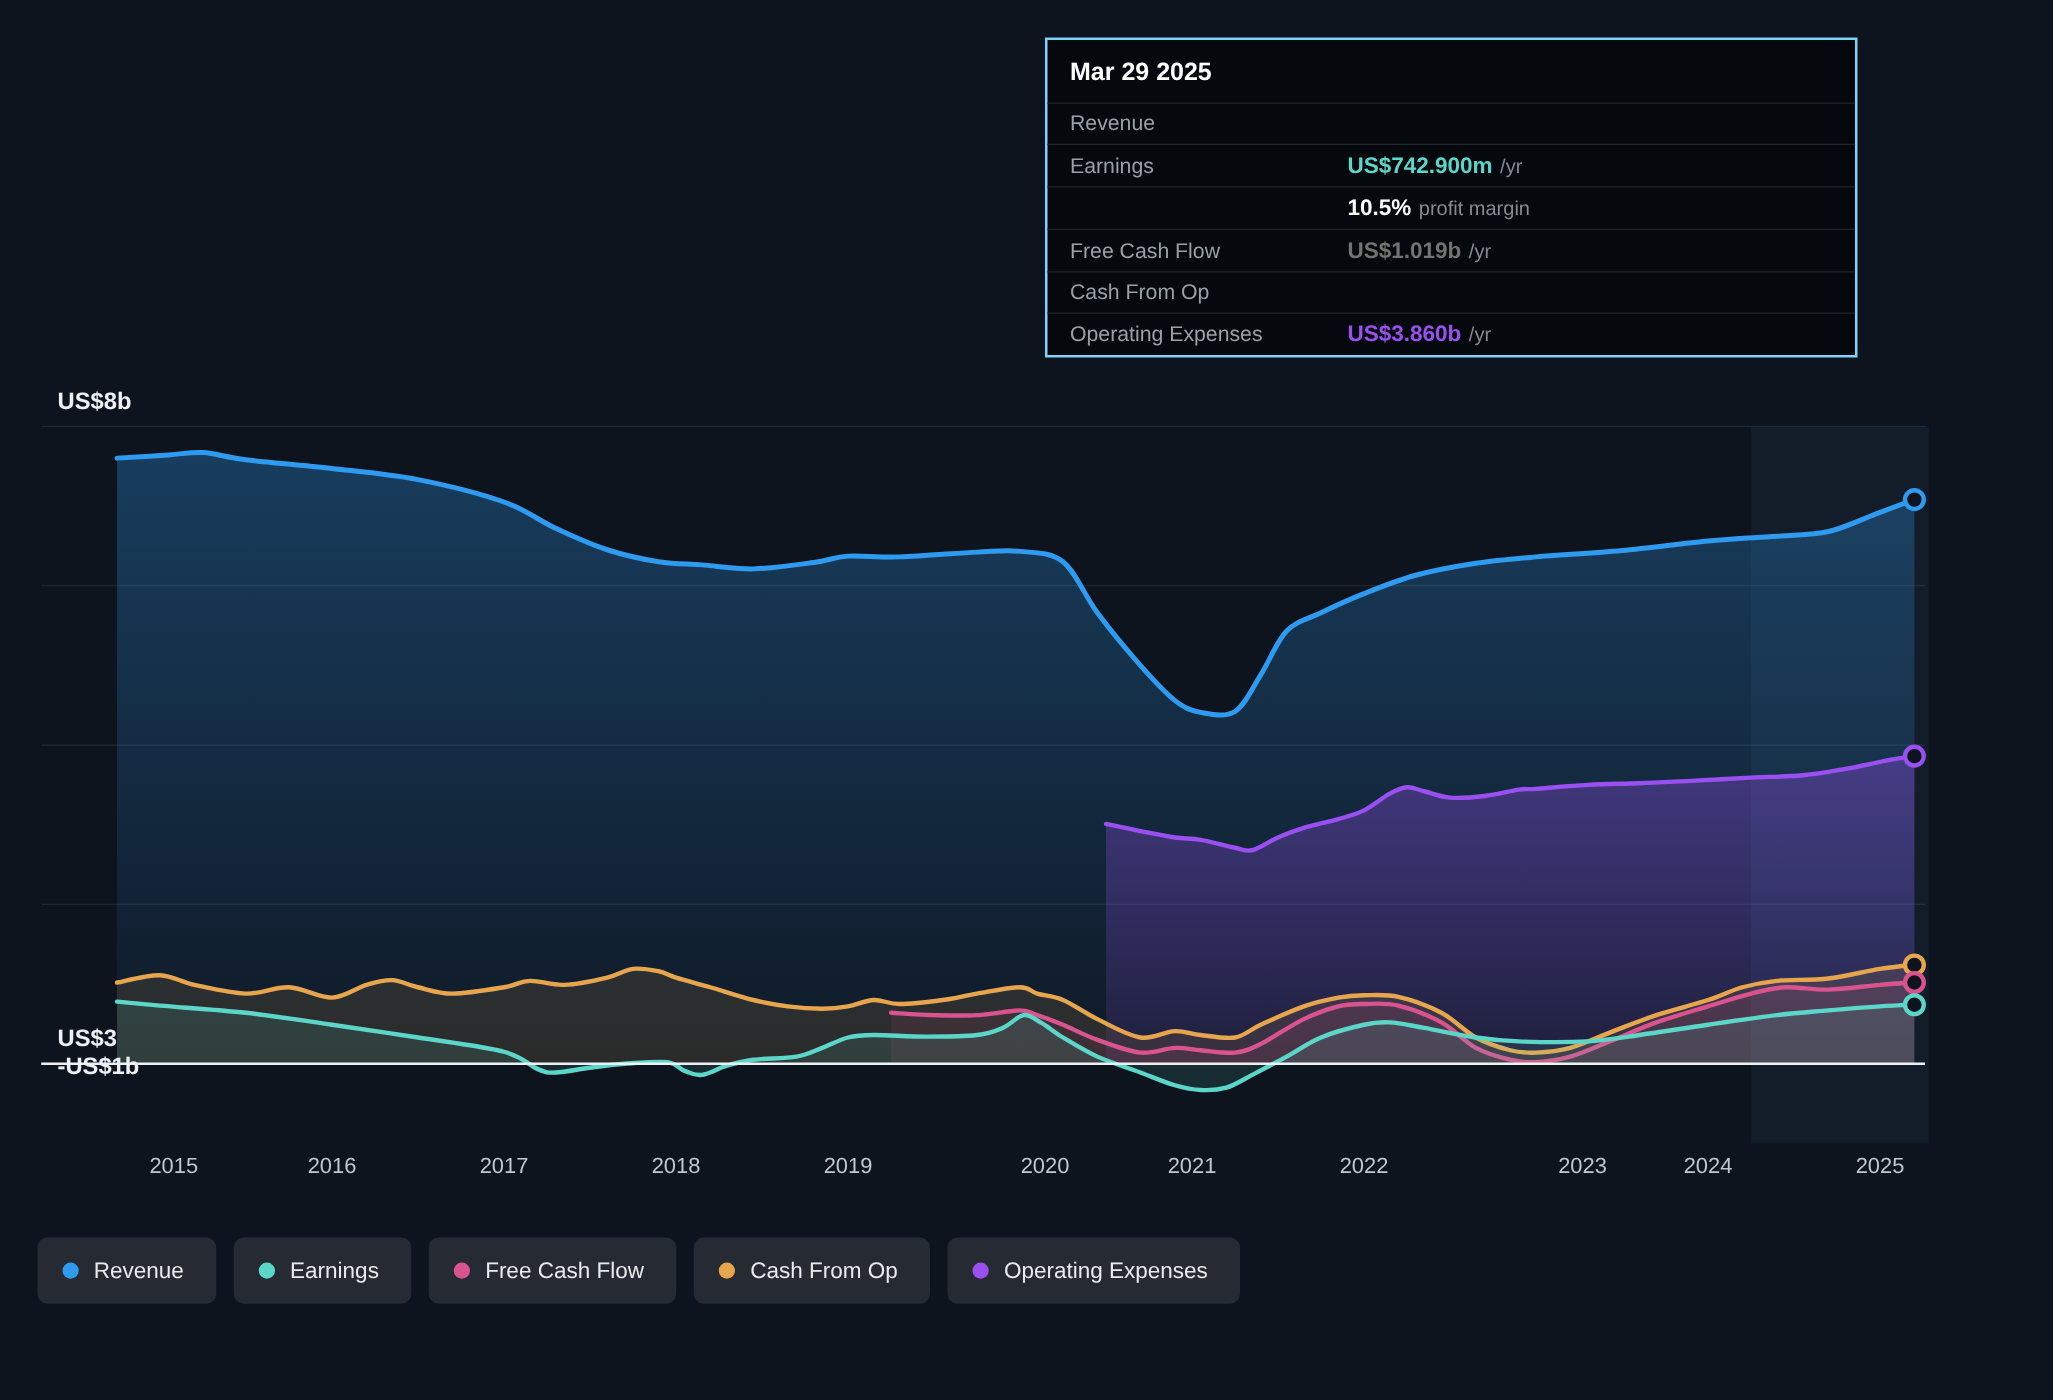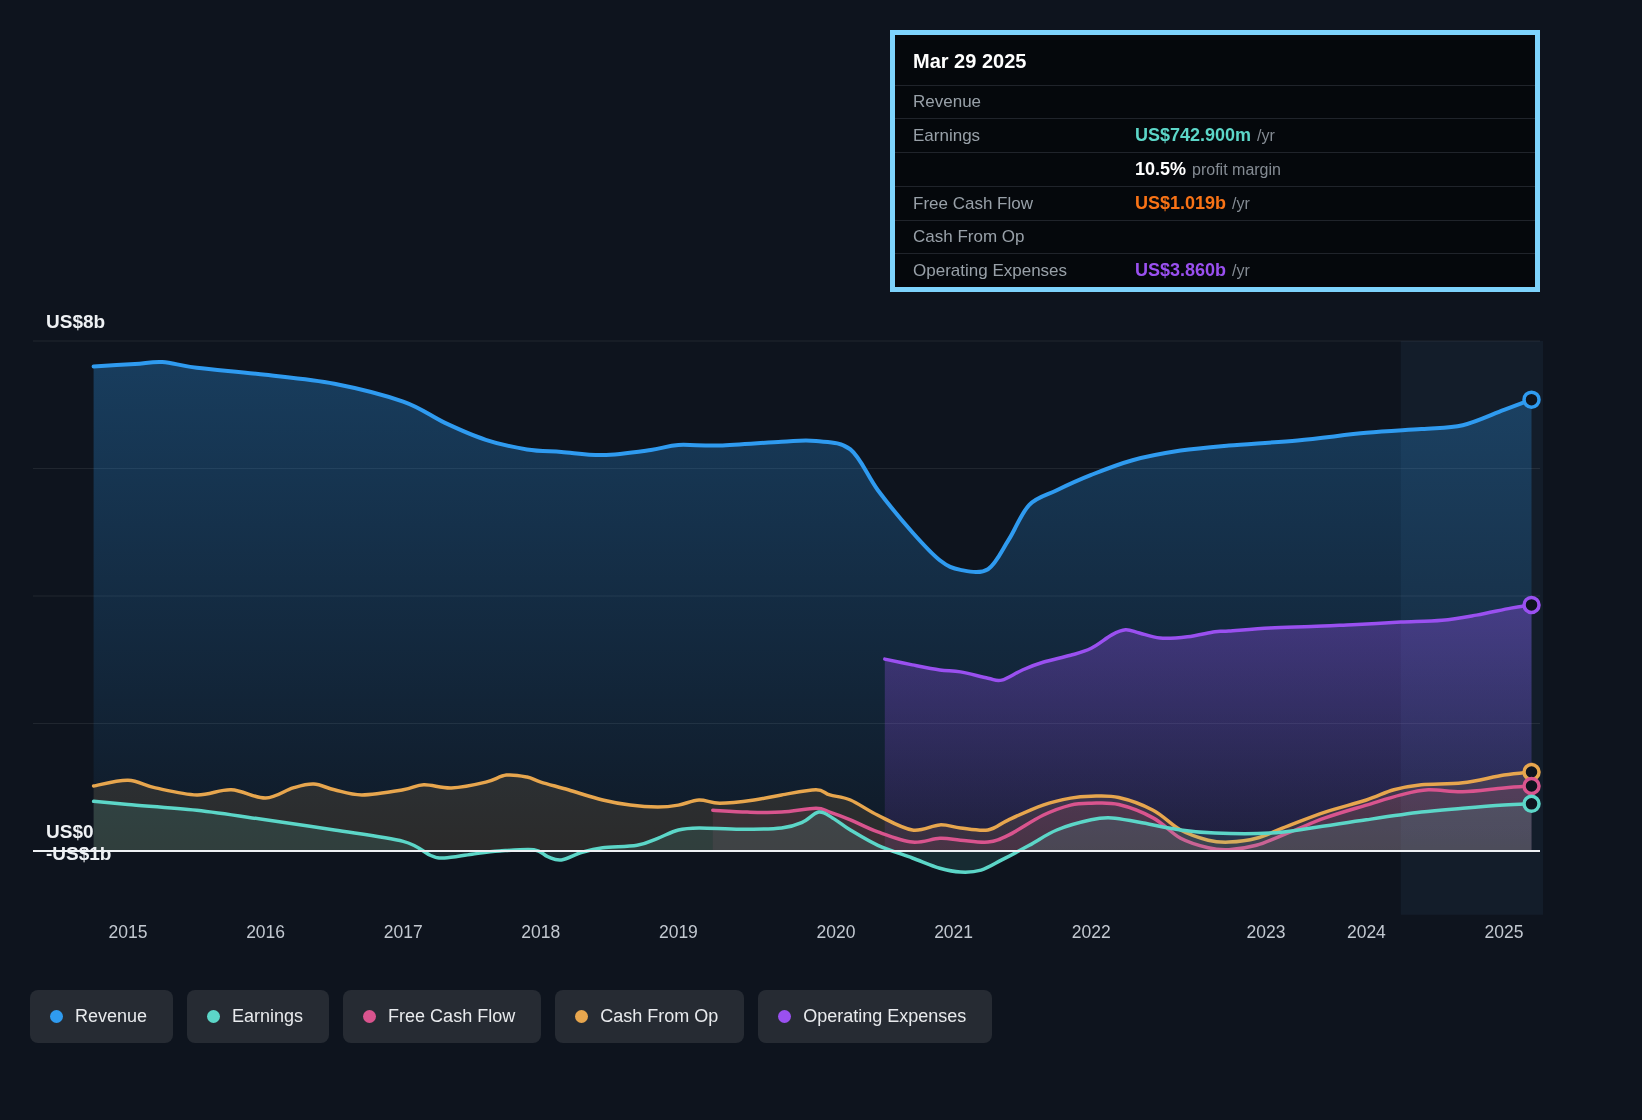--- a/index.html
+++ b/index.html
@@ -7,22 +7,22 @@
   body {
     background:#0e141e;
     font-family:"Liberation Sans", sans-serif;
     position:relative;
     color:#e8eaed;
   }
   #chart-svg { position:absolute; left:0; top:0; }
 
   
   .tooltip {
-    position:absolute; left:890px; top:30px; width:650px;
-    background:#05080c; border:5px solid #7dd3fc;
+    position:absolute; left:836px; top:30px; width:650px;
+    background:#05080c; border:2px solid #7dd3fc;
     z-index:5;
   }
   .tt-title {
     font-size:20px; font-weight:bold; color:#ffffff;
     padding:15px 18px 12px 18px;
     border-bottom:1px solid #20242b;
   }
   .tt-row {
     display:grid; grid-template-columns:222px 1fr;
     align-items:center;
@@ -101,25 +101,25 @@
       <circle cx="1531.5200000000061" cy="399.65" r="7.5" fill="#0e141e" stroke="#2f9bf0" stroke-width="3.5"></circle>
       <circle cx="1531.5200000000061" cy="604.925" r="7.5" fill="#0e141e" stroke="#9a50f0" stroke-width="3.5"></circle>
       <circle cx="1531.5200000000061" cy="771.95" r="7.5" fill="#0e141e" stroke="#e7a64e" stroke-width="3.5"></circle>
       <circle cx="1531.5200000000061" cy="785.975" r="7.5" fill="#0e141e" stroke="#d9548e" stroke-width="3.5"></circle>
       <circle cx="1531.5200000000061" cy="803.825" r="7.5" fill="#0e141e" stroke="#5cd6c8" stroke-width="3.5"></circle>
     </g>
 </svg>
 
 <div id="y-labels">
     <div class="y-label" style="top: 311px;">US$8b</div>
-    <div class="y-label" style="top: 821px;">US$0</div>
+    <div class="y-label" style="top: 821px;">US$3</div>
     <div class="y-label" style="top: 843px; text-align: center;">-US$1b</div>
   </div>
 <div id="x-labels">
-    <div class="x-label" style="left: 83px; text-align: center;">2015</div>
+    <div class="x-label" style="left: 94px; text-align: center;">2015</div>
     <div class="x-label" style="left: 220.6px;">2016</div>
     <div class="x-label" style="left: 358.2px;">2017</div>
     <div class="x-label" style="left: 495.8px;">2018</div>
     <div class="x-label" style="left: 633.4px;">2019</div>
     <div class="x-label" style="left: 791px;">2020</div>
     <div class="x-label" style="left: 908.6px;">2021</div>
     <div class="x-label" style="left: 1046.2px;">2022</div>
     <div class="x-label" style="left: 1221px;">2023</div>
     <div class="x-label" style="left: 1321.4px;">2024</div>
     <div class="x-label" style="left: 1459px;">2025</div>
@@ -134,21 +134,21 @@
       <div class="tt-row">
         <span class="tt-label">Earnings</span>
         <span><span class="tt-value" style="color: rgb(92, 214, 200);">US$742.900m</span><span class="tt-suffix">/yr</span></span>
       </div>
       <div class="tt-row">
         <span class="tt-label"></span>
         <span><span class="tt-margin-val" style="color: rgb(255, 255, 255);">10.5%</span><span class="tt-suffix">profit margin</span></span>
       </div>
       <div class="tt-row">
         <span class="tt-label">Free Cash Flow</span>
-        <span><span class="tt-value" style="color: #f97316;">US$1.019b</span><span class="tt-suffix">/yr</span></span>
+        <span><span class="tt-value" style="color: #737373;">US$1.019b</span><span class="tt-suffix">/yr</span></span>
       </div>
       <div class="tt-row">
         <span class="tt-label">Cash From Op</span>
       </div>
       <div class="tt-row">
         <span class="tt-label">Operating Expenses</span>
         <span><span class="tt-value" style="color: rgb(154, 80, 240);">US$3.860b</span><span class="tt-suffix">/yr</span></span>
       </div>
     </div>
 </div>

